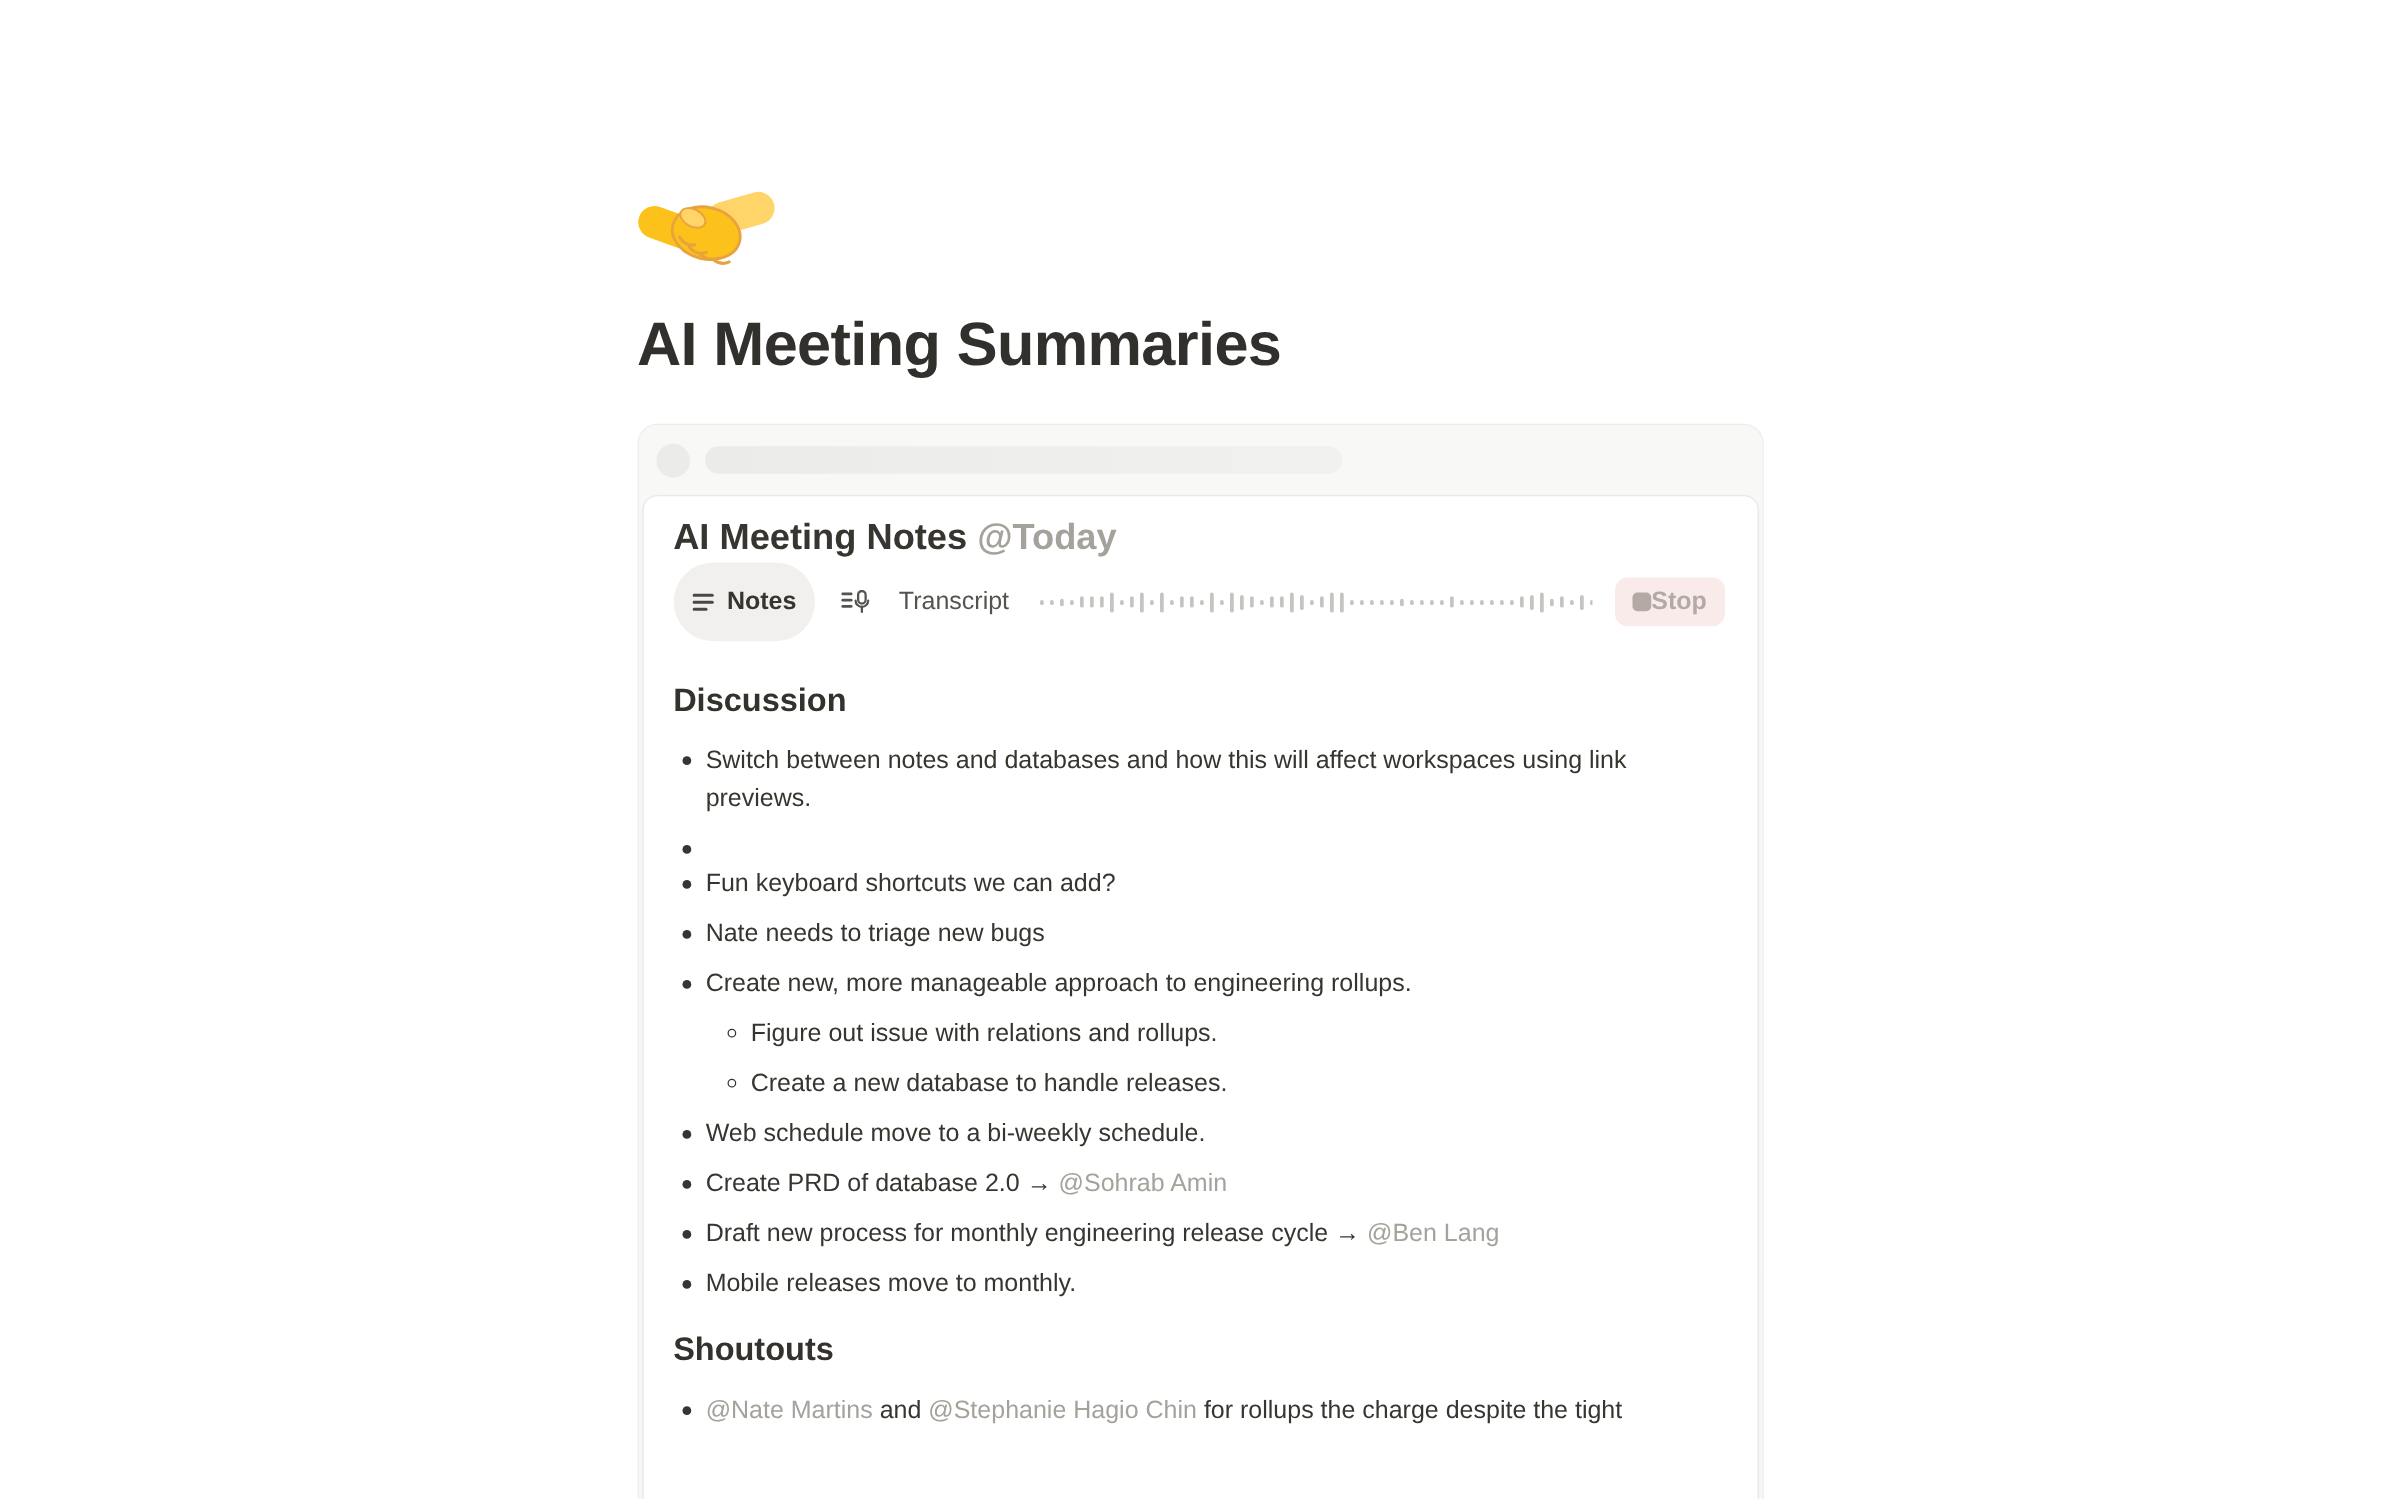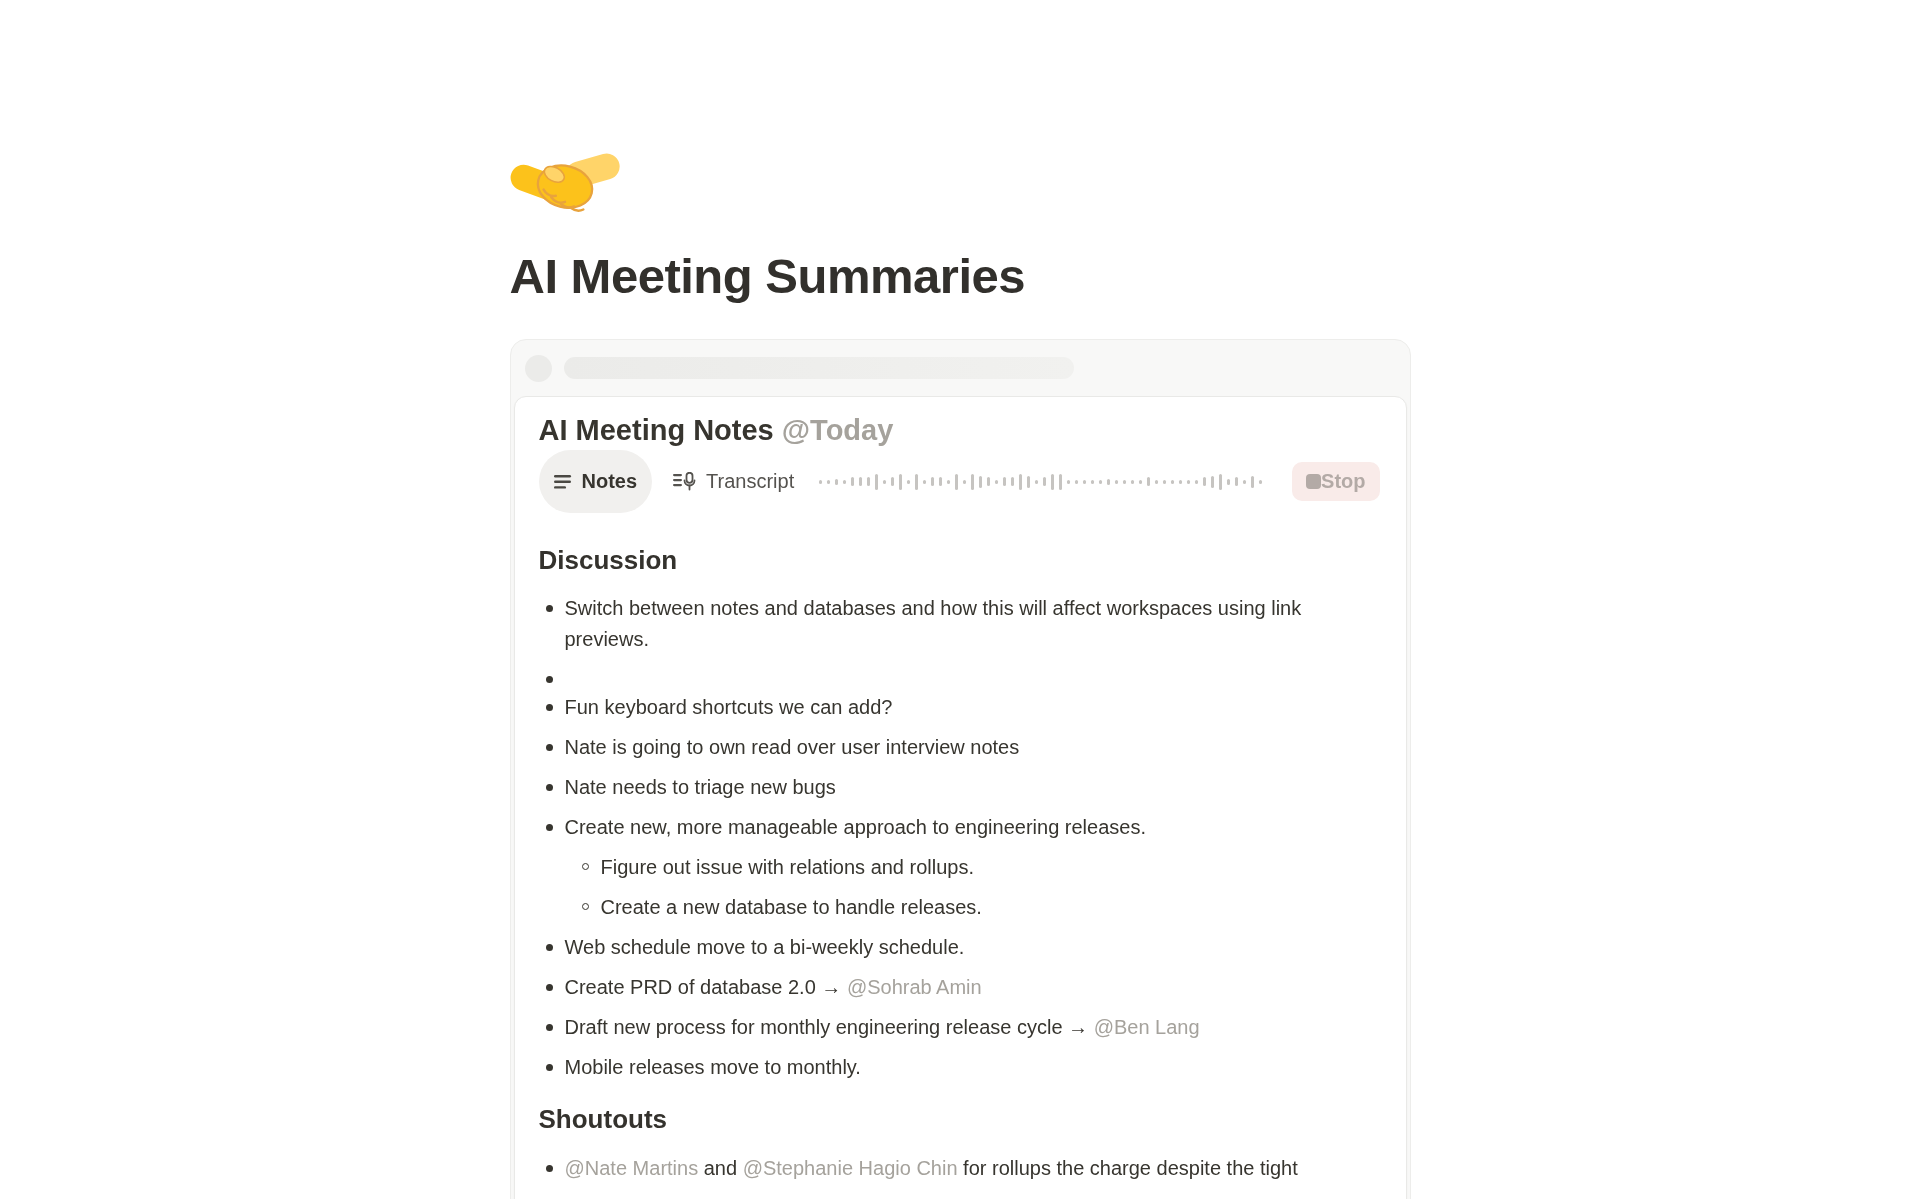--- a/index.html
+++ b/index.html
@@ -21,21 +21,21 @@
   .skeleton-bar{width:510px;height:22px;border-radius:11px;
     background:linear-gradient(90deg,var(--skeleton),#f1f1ef);}
   .white-card{flex:1;margin:0 3px 3px;background:#ffffff;border:1px solid var(--white-card-border);
     border-radius:12px;box-shadow:0 1px 2px rgba(15,15,15,0.04);padding:15px 26px 30px 24px;overflow:hidden;}
   .card-title{font-size:29px;font-weight:700;line-height:1.25;}
   .card-title .mention{font-weight:700;}
   
   .tabs-row{margin-top:13px;display:flex;align-items:center;height:40px;}
   .tab-pill{display:flex;align-items:center;gap:9px;background:var(--pill-bg);border-radius:999px;
     padding:20px 15px;font-size:20px;font-weight:700;color:var(--text);cursor:pointer;flex:none;}
-  .tab-plain{display:flex;align-items:center;gap:9px;margin-left:21px;font-size:20px;font-weight:400;
+  .tab-plain{display:flex;align-items:center;gap:22px;margin-left:21px;font-size:20px;font-weight:400;
     color:#55534f;cursor:pointer;flex:none;}
   .waveform{flex:1;margin:0 18px 0 25px;height:20px;display:flex;align-items:center;gap:5px;overflow:hidden;}
   .wave-bar{width:3px;border-radius:2px;background:var(--waveform);flex:none;}
   .stop-button{flex:none;display:flex;align-items:center;gap:0;background:var(--stop-bg);
     border-radius:10px;padding:8px 14px;font-size:20px;font-weight:600;color:var(--stop-fg);cursor:pointer;}
   .stop-square{width:15px;height:15px;border-radius:4px;background:var(--stop-fg);}
   
   .section-heading{font-size:26px;font-weight:700;line-height:1.25;margin:16px 0 13px;color:#34322d;}
   .section-heading.first{margin-top:42px;}
   .list-item{display:flex;font-size:20px;line-height:31px;padding:4px 0;margin-bottom:1px;}
@@ -186,33 +186,27 @@
           <div class="list-item">
             <span class="marker-box">
               <span class="disc"></span>
             </span>
             <span class="item-text"><span>Fun keyboard shortcuts we can add?</span></span>
           </div>
           <div class="list-item">
             <span class="marker-box">
               <span class="disc"></span>
             </span>
-            <span class="item-text"><span>Nate is going to own read over user interview notes</span></span>
-          </div>
-          <div class="list-item">
-            <span class="marker-box">
-              <span class="disc"></span>
-            </span>
             <span class="item-text"><span>Nate needs to triage new bugs</span></span>
           </div>
           <div class="list-item">
             <span class="marker-box">
               <span class="disc"></span>
             </span>
-            <span class="item-text"><span>Create new, more manageable approach to engineering releases.</span></span>
+            <span class="item-text"><span>Create new, more manageable approach to engineering rollups.</span></span>
           </div>
           <div class="list-item sub">
             <span class="marker-box">
               <span class="circle"></span>
             </span>
             <span class="item-text"><span>Figure out issue with relations and rollups.</span></span>
           </div>
           <div class="list-item sub">
             <span class="marker-box">
               <span class="circle"></span>

